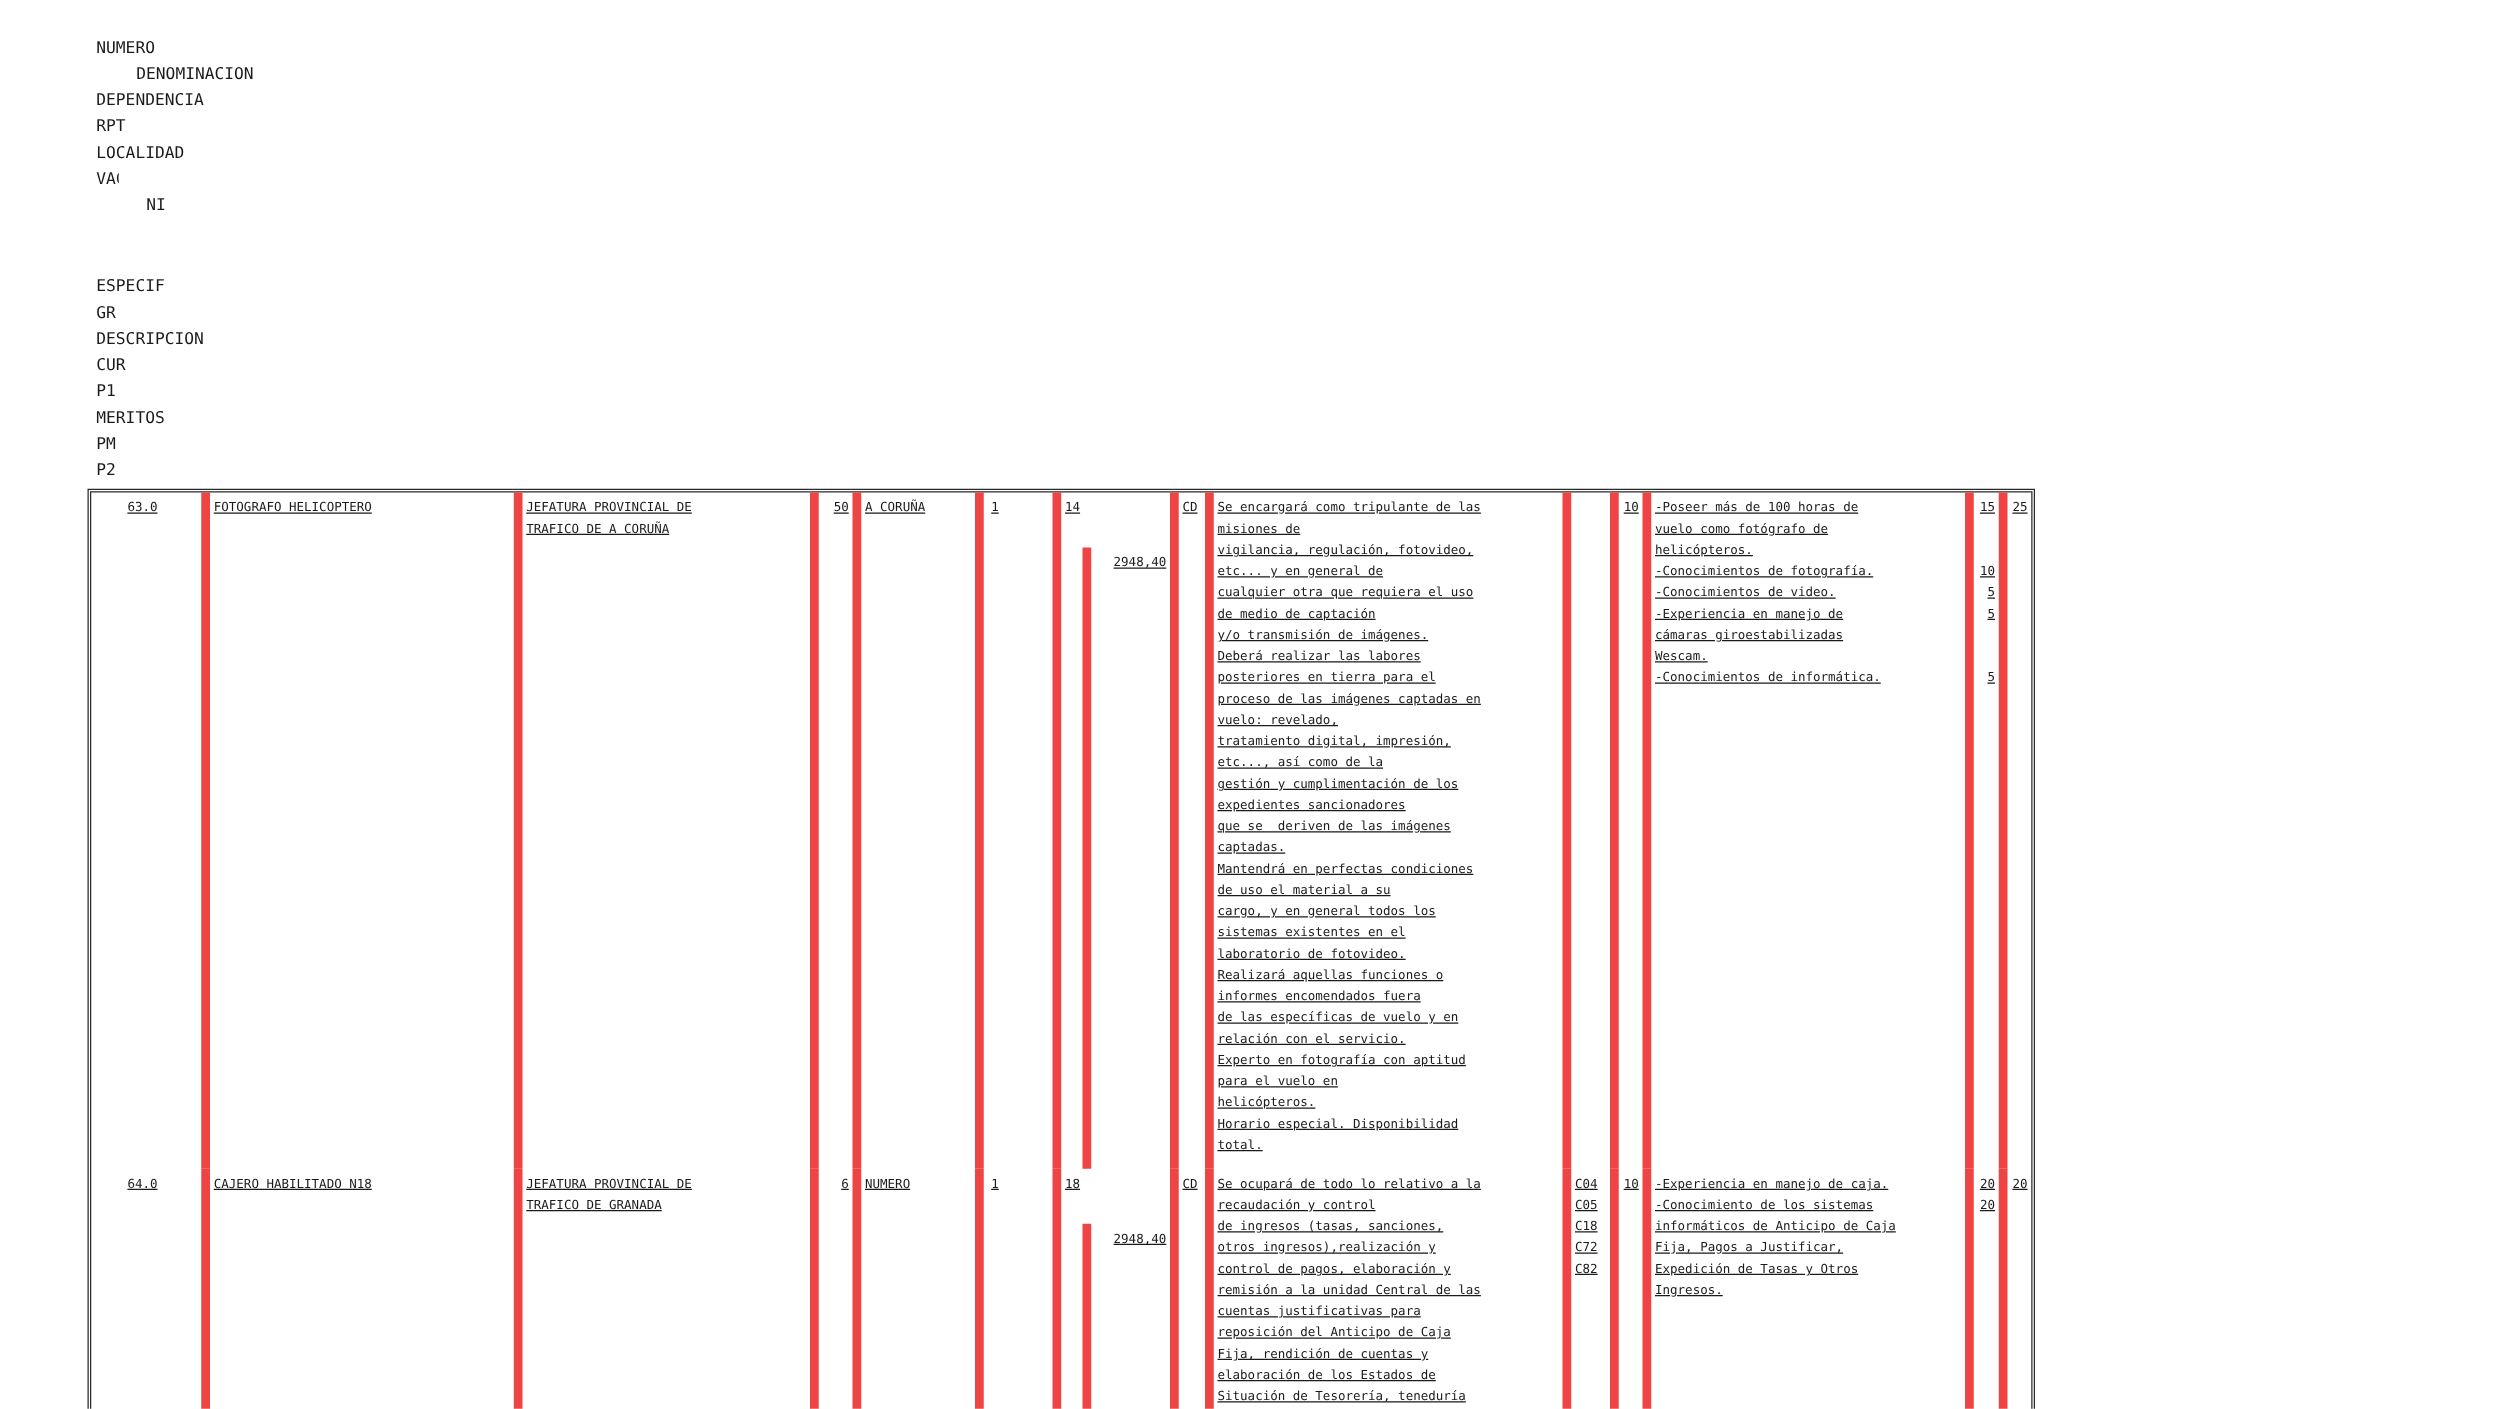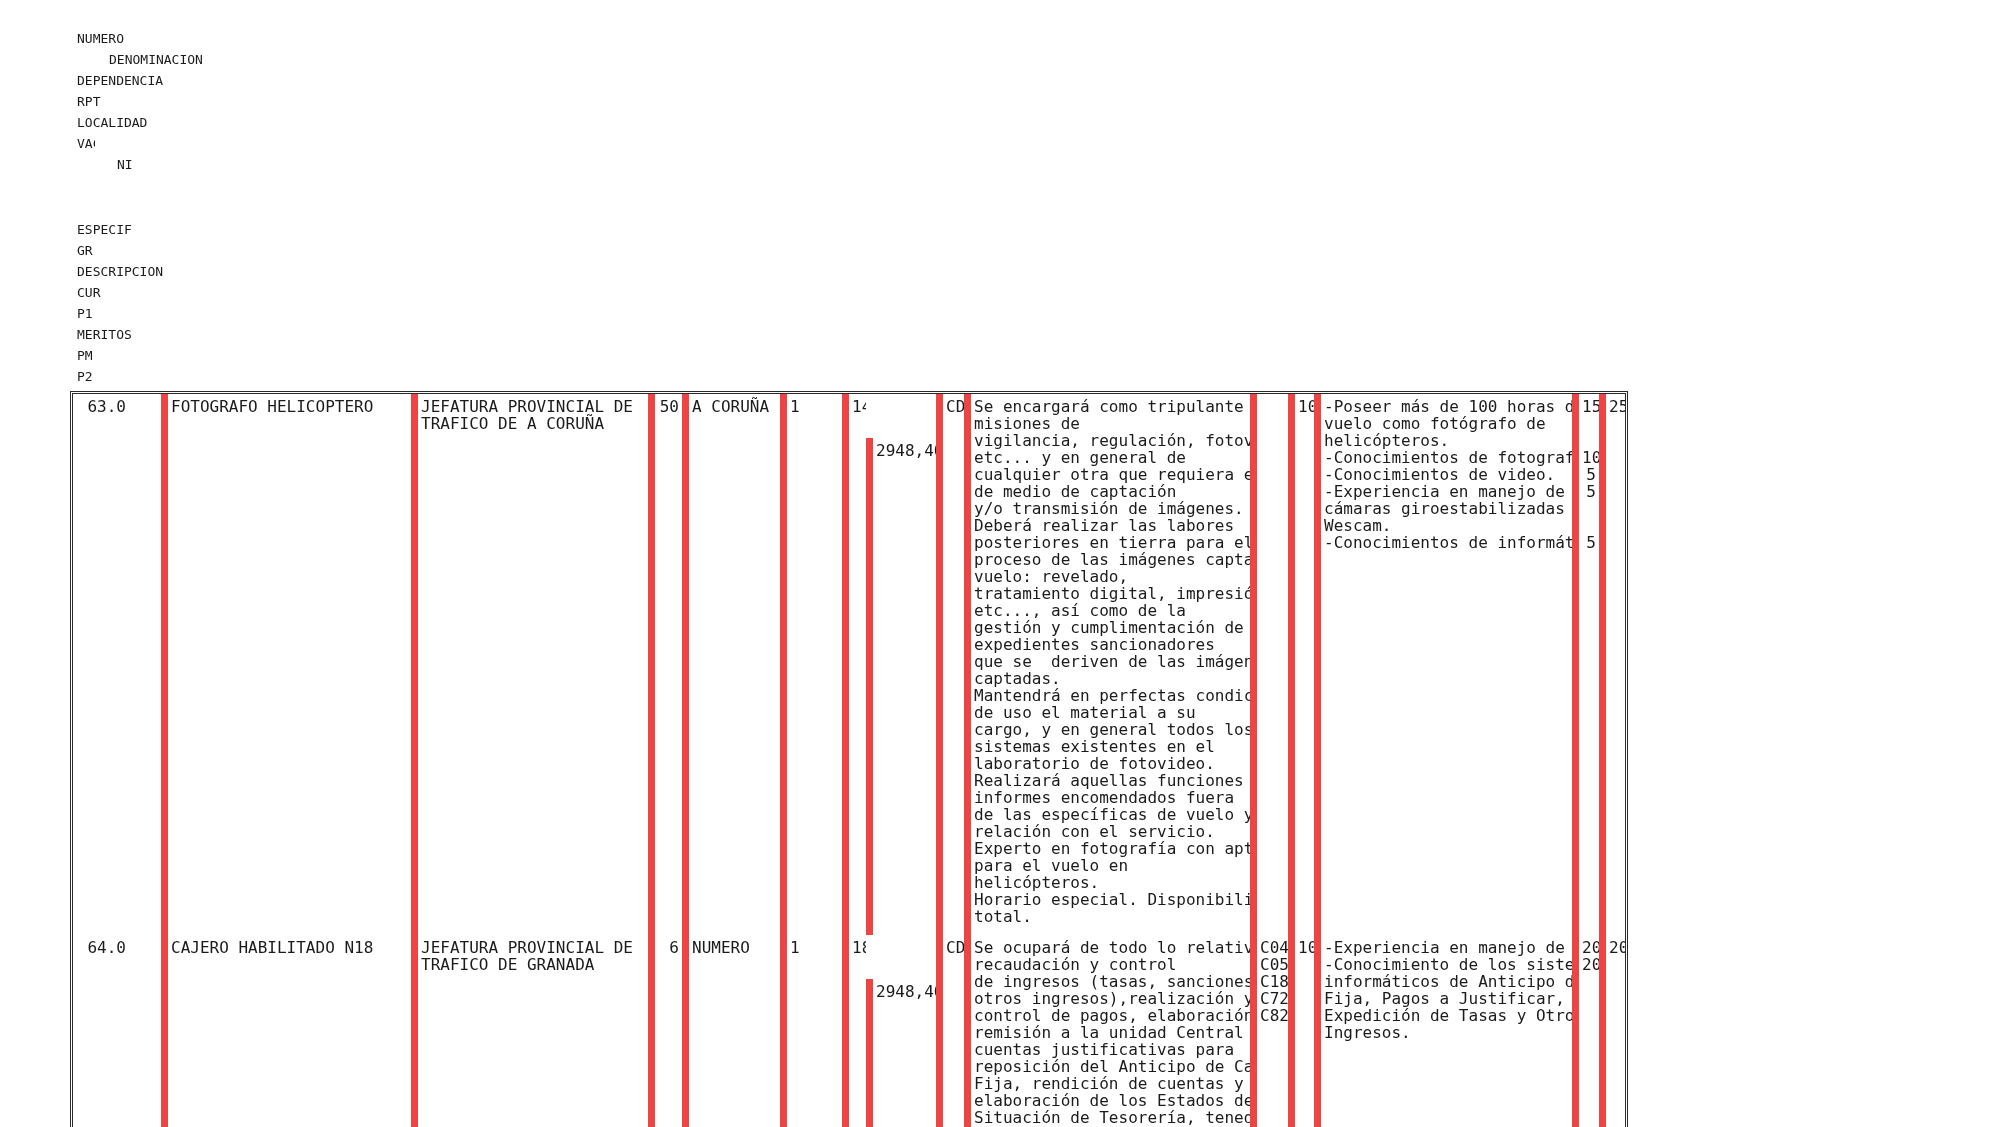--- a/index.html
+++ b/index.html
@@ -32,24 +32,25 @@
   .tbl{
     border:3px double #2a2a2a;
     background:#fff;
   }
   .row{
     display:flex;
   }
   .cell{
     box-sizing:border-box;
     padding:4px 3px 10px 3px;
-    font-size:16px;
+    font-size:10px;
     line-height:17px;
     white-space:pre;
     overflow:hidden;
+    text-decoration:underline;
   }
   .row:last-child .cell{padding-bottom:6px;}
   .cell + .cell{border-left:7px solid #ef4444;}
   .align-r{text-align:right;}
   
   .c-numero{width:56px;}
   .c-denominacion{width:250px;margin-left:32px;}
   .c-dependencia{width:237px;}
   .c-rpt{width:34px;}
   .c-localidad{width:98px;}

